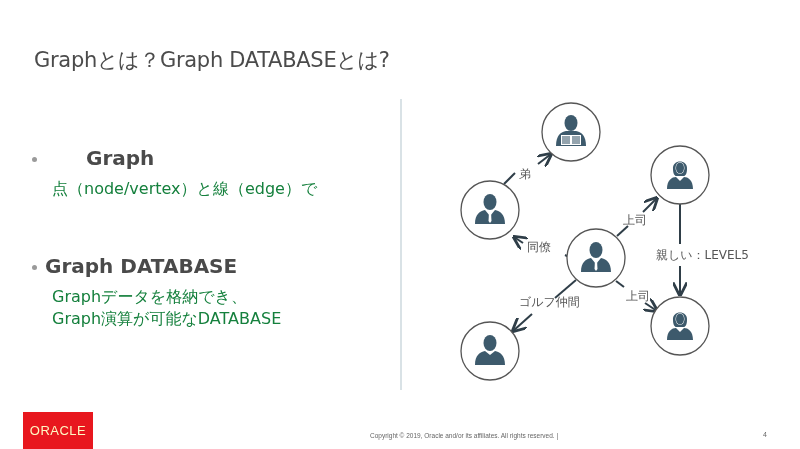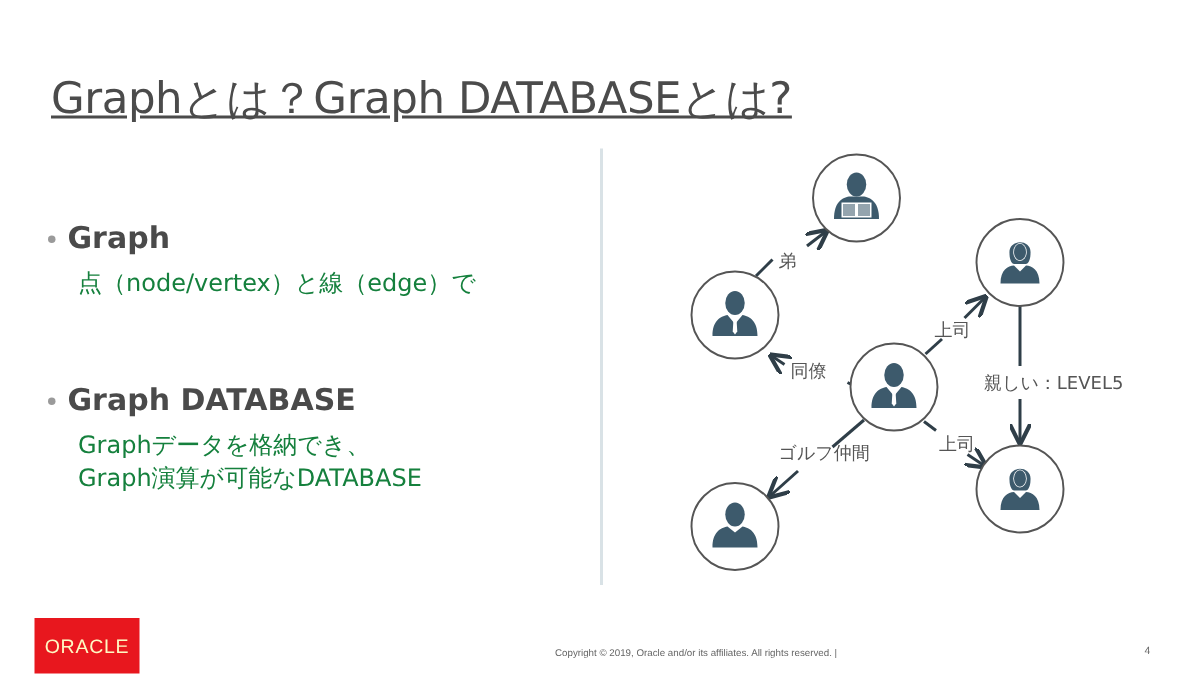--- a/index.html
+++ b/index.html
@@ -1,36 +1,36 @@
 <!DOCTYPE html>
 <html><head>
 <meta charset="utf-8">
 <style>
   html, body { margin:0; padding:0; }
   body { width:800px; height:449px; background:#ffffff; position:relative; overflow:hidden;
          font-family:"DejaVu Sans", "Liberation Sans", sans-serif; color:#4a4a4a; }
-  .title { position:absolute; left:34px; top:46px; font-size:29px; font-weight:400; color:#4b4b4b; letter-spacing:-0.3px; white-space:nowrap;text-decoration:underline; }
+  .title { position:absolute; left:34px; top:46px; font-size:21px; font-weight:400; color:#4b4b4b; letter-spacing:-0.3px; white-space:nowrap; }
   .bullet { position:absolute; left:32px; display:flex; align-items:center; }
   .bullet .dot { width:5px; height:5px; border-radius:50%; background:#9a9a9a; margin-right:8px; margin-top:2px; }
   .bullet .head { font-size:20px; font-weight:700; color:#4a4a4a; }
   .sub { position:absolute; left:52px; font-size:16px; line-height:22px; color:#15803d; white-space:nowrap; }
   .divider { position:absolute; left:400px; top:99px; width:2px; height:291px; background:#d9e2e6; }
   .diagram { position:absolute; left:0; top:0; width:800px; height:449px; }
   .edge-label { font-family:"DejaVu Sans", sans-serif; font-size:12px; fill:#555; }
   .footer-logo { position:absolute; left:23px; top:412px; width:70px; height:37px; background:#e8171e; display:flex; align-items:center; justify-content:center; }
   .footer-logo span { color:#fef9c3; font-family:"Liberation Sans", sans-serif; font-size:13px; letter-spacing:0.5px; font-weight:400; }
   .copyright { position:absolute; left:370px; top:432px; font-size:6.5px; color:#666; font-family:"Liberation Sans", sans-serif; white-space:nowrap; }
   .pagenum { position:absolute; left:763px; top:431px; font-size:7px; color:#666; font-family:"Liberation Sans", sans-serif; }
 </style>
 </head>
 <body>
 
 <div class="title">Graphとは？Graph DATABASEとは?</div>
 
-<div class="bullet" style="top:146px;">
+<div class="bullet" style="top:146px;gap:41px;">
   <span class="dot"></span>
   <span class="head">Graph</span>
 </div>
 <div class="sub" style="top:178px;">
   <div>点（node/vertex）と線（edge）で</div>
 </div>
 
 <div class="bullet" style="top:254px;">
   <span class="dot"></span>
   <span class="head">Graph DATABASE</span>

